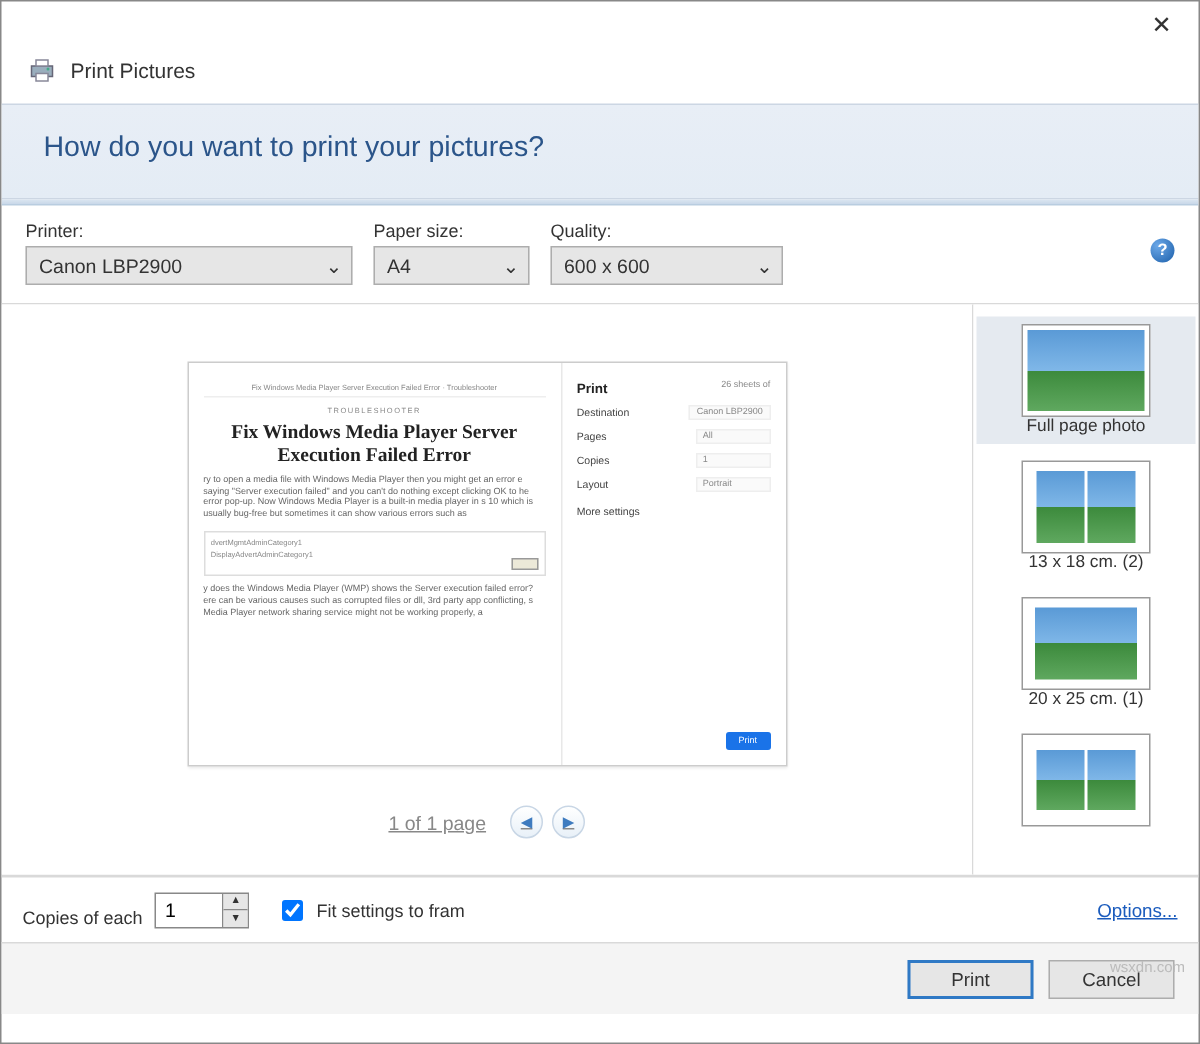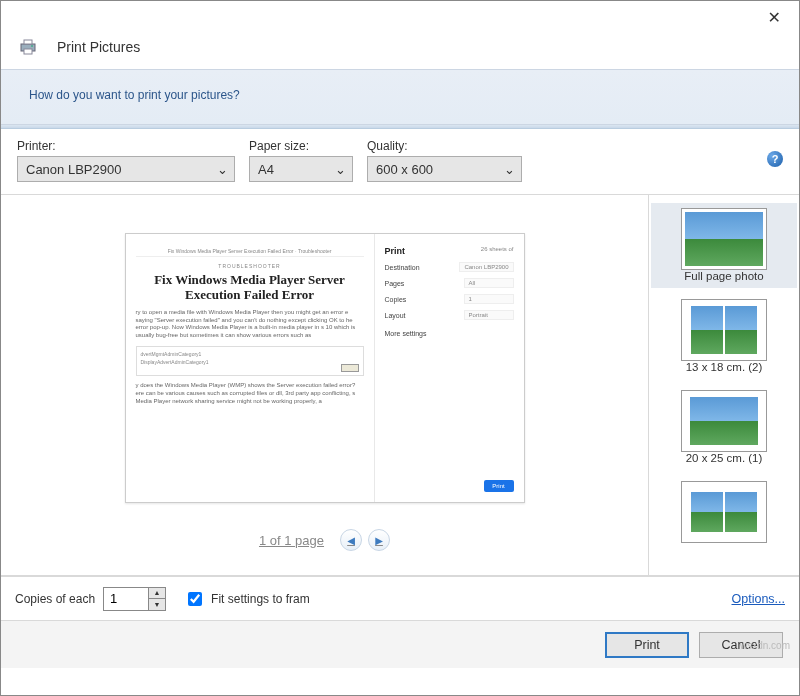--- a/index.html
+++ b/index.html
@@ -1,23 +1,23 @@
 <!DOCTYPE html>
 <html><head>
 <meta charset="utf-8">
 <style>
   * { box-sizing: border-box; }
   body { margin: 0; font-family: "Segoe UI", Tahoma, sans-serif; font-size: 12px; color: #333; background: #fff; width: 800px; height: 696px; overflow: hidden; border: 1px solid #888; position: relative; }
   .titlebar { height: 32px; display: flex; align-items: center; justify-content: flex-end; padding: 0 10px; }
   .close { font-size: 16px; color: #333; cursor: pointer; padding: 4px 8px; }
-  .header { display: flex; align-items: center; padding: 6px 18px 14px 18px; gap: 20px; }
+  .header { display: flex; align-items: center; padding: 6px 18px 14px 18px; gap: 10px; }
   .header .label { font-size: 14px; }
   .printer-icon { width: 18px; height: 16px; position: relative; }
   .printer-icon svg { width: 18px; height: 16px; }
-  .banner { background: linear-gradient(#e8eef6, #e4ecf5); border-top: 1px solid #ccd6e3; border-bottom: 1px solid #ccd6e3; padding: 18px 28px 22px 28px; color: #2b558a; font-size: 12px; }
+  .banner { background: linear-gradient(#e8eef6, #e4ecf5); border-top: 1px solid #ccd6e3; border-bottom: 1px solid #ccd6e3; padding: 18px 28px 22px 28px; color: #2b558a; font-size: 19px; }
   .gradbar { height: 4px; background: linear-gradient(#dbe6f1, #c9d8e9); border-bottom: 1px solid #b9cde0; }
   .controls { display: flex; align-items: flex-end; padding: 10px 16px 12px 16px; gap: 14px; position: relative; }
   .ctrl-group { display: flex; flex-direction: column; gap: 3px; }
   .ctrl-group label { font-size: 12px; color: #333; }
   .dropdown { height: 26px; background: #e6e6e6; border: 1px solid #adadad; display: flex; align-items: center; justify-content: space-between; padding: 0 6px 0 8px; font-size: 13px; cursor: pointer; }
   .chev { margin-left: 6px; }
   .help { position: absolute; right: 16px; top: 22px; width: 16px; height: 16px; border-radius: 50%; background: radial-gradient(circle at 30% 30%, #6ba8e8, #1c5faa); color: #fff; font-weight: bold; font-size: 11px; display: flex; align-items: center; justify-content: center; cursor: pointer; }
   .divider { height: 1px; background: #d9d9d9; margin: 0; }
   .main { display: flex; height: 380px; }
   .preview { flex: 1; display: flex; flex-direction: column; align-items: center; justify-content: center; padding: 10px 0 0 0; background: #fff; border-right: 1px solid #d9d9d9; }
@@ -33,21 +33,21 @@
   .pv-right .row .val { color: #888; font-size: 6px; padding: 1px 4px; min-width: 50px; border: 1px solid #eee; background: #fafafa;}
   .pv-right .printbtn { position: absolute; right: 10px; bottom: 10px; width: 30px; height: 12px; background: #1a73e8; border-radius: 2px; color: #fff; font-size: 6px; display: flex; align-items: center; justify-content: center; }
   .pager { display: flex; align-items: center; gap: 16px; margin: 16px 0 6px 0; color: #888; font-size: 13px; text-decoration: underline; }
   .navbtn { width: 22px; height: 22px; border: 1px solid #c8d6e5; border-radius: 50%; background: linear-gradient(#fff,#e8f0f8); display: flex; align-items: center; justify-content: center; cursor: pointer; color: #3e7bbf; font-size: 10px;}
   .layouts { width: 150px; background: #fff; overflow-y: scroll; padding: 8px 2px; }
   .layout-item { display: flex; flex-direction: column; align-items: center; padding: 5px 3px 6px 3px; margin-bottom: 6px; cursor: pointer; font-size: 11.5px; color: #333; }
   .layout-item.selected { background: #e5eaf0; }
   .thumb { width: 86px; height: 62px; border: 1px solid #999; background: #fff; display: flex; align-items: center; justify-content: center; flex-wrap: wrap; padding: 3px; gap: 2px; }
   .landscape { background: linear-gradient(to bottom, #5a9ad6 0%, #7fb7e8 50%, #3c8a3c 50%, #5fa85f 100%); }
   .bottombar { border-top: 1px solid #d9d9d9; display: flex; align-items: center; padding: 8px 14px; gap: 18px; height: 44px; }
-  .copies { display: flex; align-items: center; gap: 8px; }
+  .copies { display: flex; align-items: flex-end; gap: 8px; }
   .spinner { display: flex; align-items: stretch; border: 1px solid #888; height: 24px; }
   .spinner input { width: 44px; border: none; padding: 0 6px; font-size: 13px; outline: none; }
   .spin-btns { display: flex; flex-direction: column; border-left: 1px solid #888; }
   .spin-btns div { width: 16px; height: 11px; background: #e6e6e6; font-size: 7px; display: flex; align-items: center; justify-content: center; border-bottom: 1px solid #888; cursor: pointer; }
   .spin-btns div:last-child { border-bottom: none; }
   .fit { display: flex; align-items: center; gap: 6px; font-size: 12px; }
   .fit input[type=checkbox]{ width:14px; height:14px;}
   .options { margin-left: auto; color: #1a5bbd; text-decoration: underline; cursor: pointer; font-size: 12.5px; }
   .buttons { border-top: 1px solid #d9d9d9; display: flex; justify-content: flex-end; align-items: center; gap: 10px; padding: 10px 16px; height: 48px; background: #f4f4f4;}
   .btn { min-width: 84px; height: 26px; background: #e6e6e6; border: 1px solid #adadad; display: flex; align-items: center; justify-content: center; font-size: 12.5px; cursor: pointer; }

